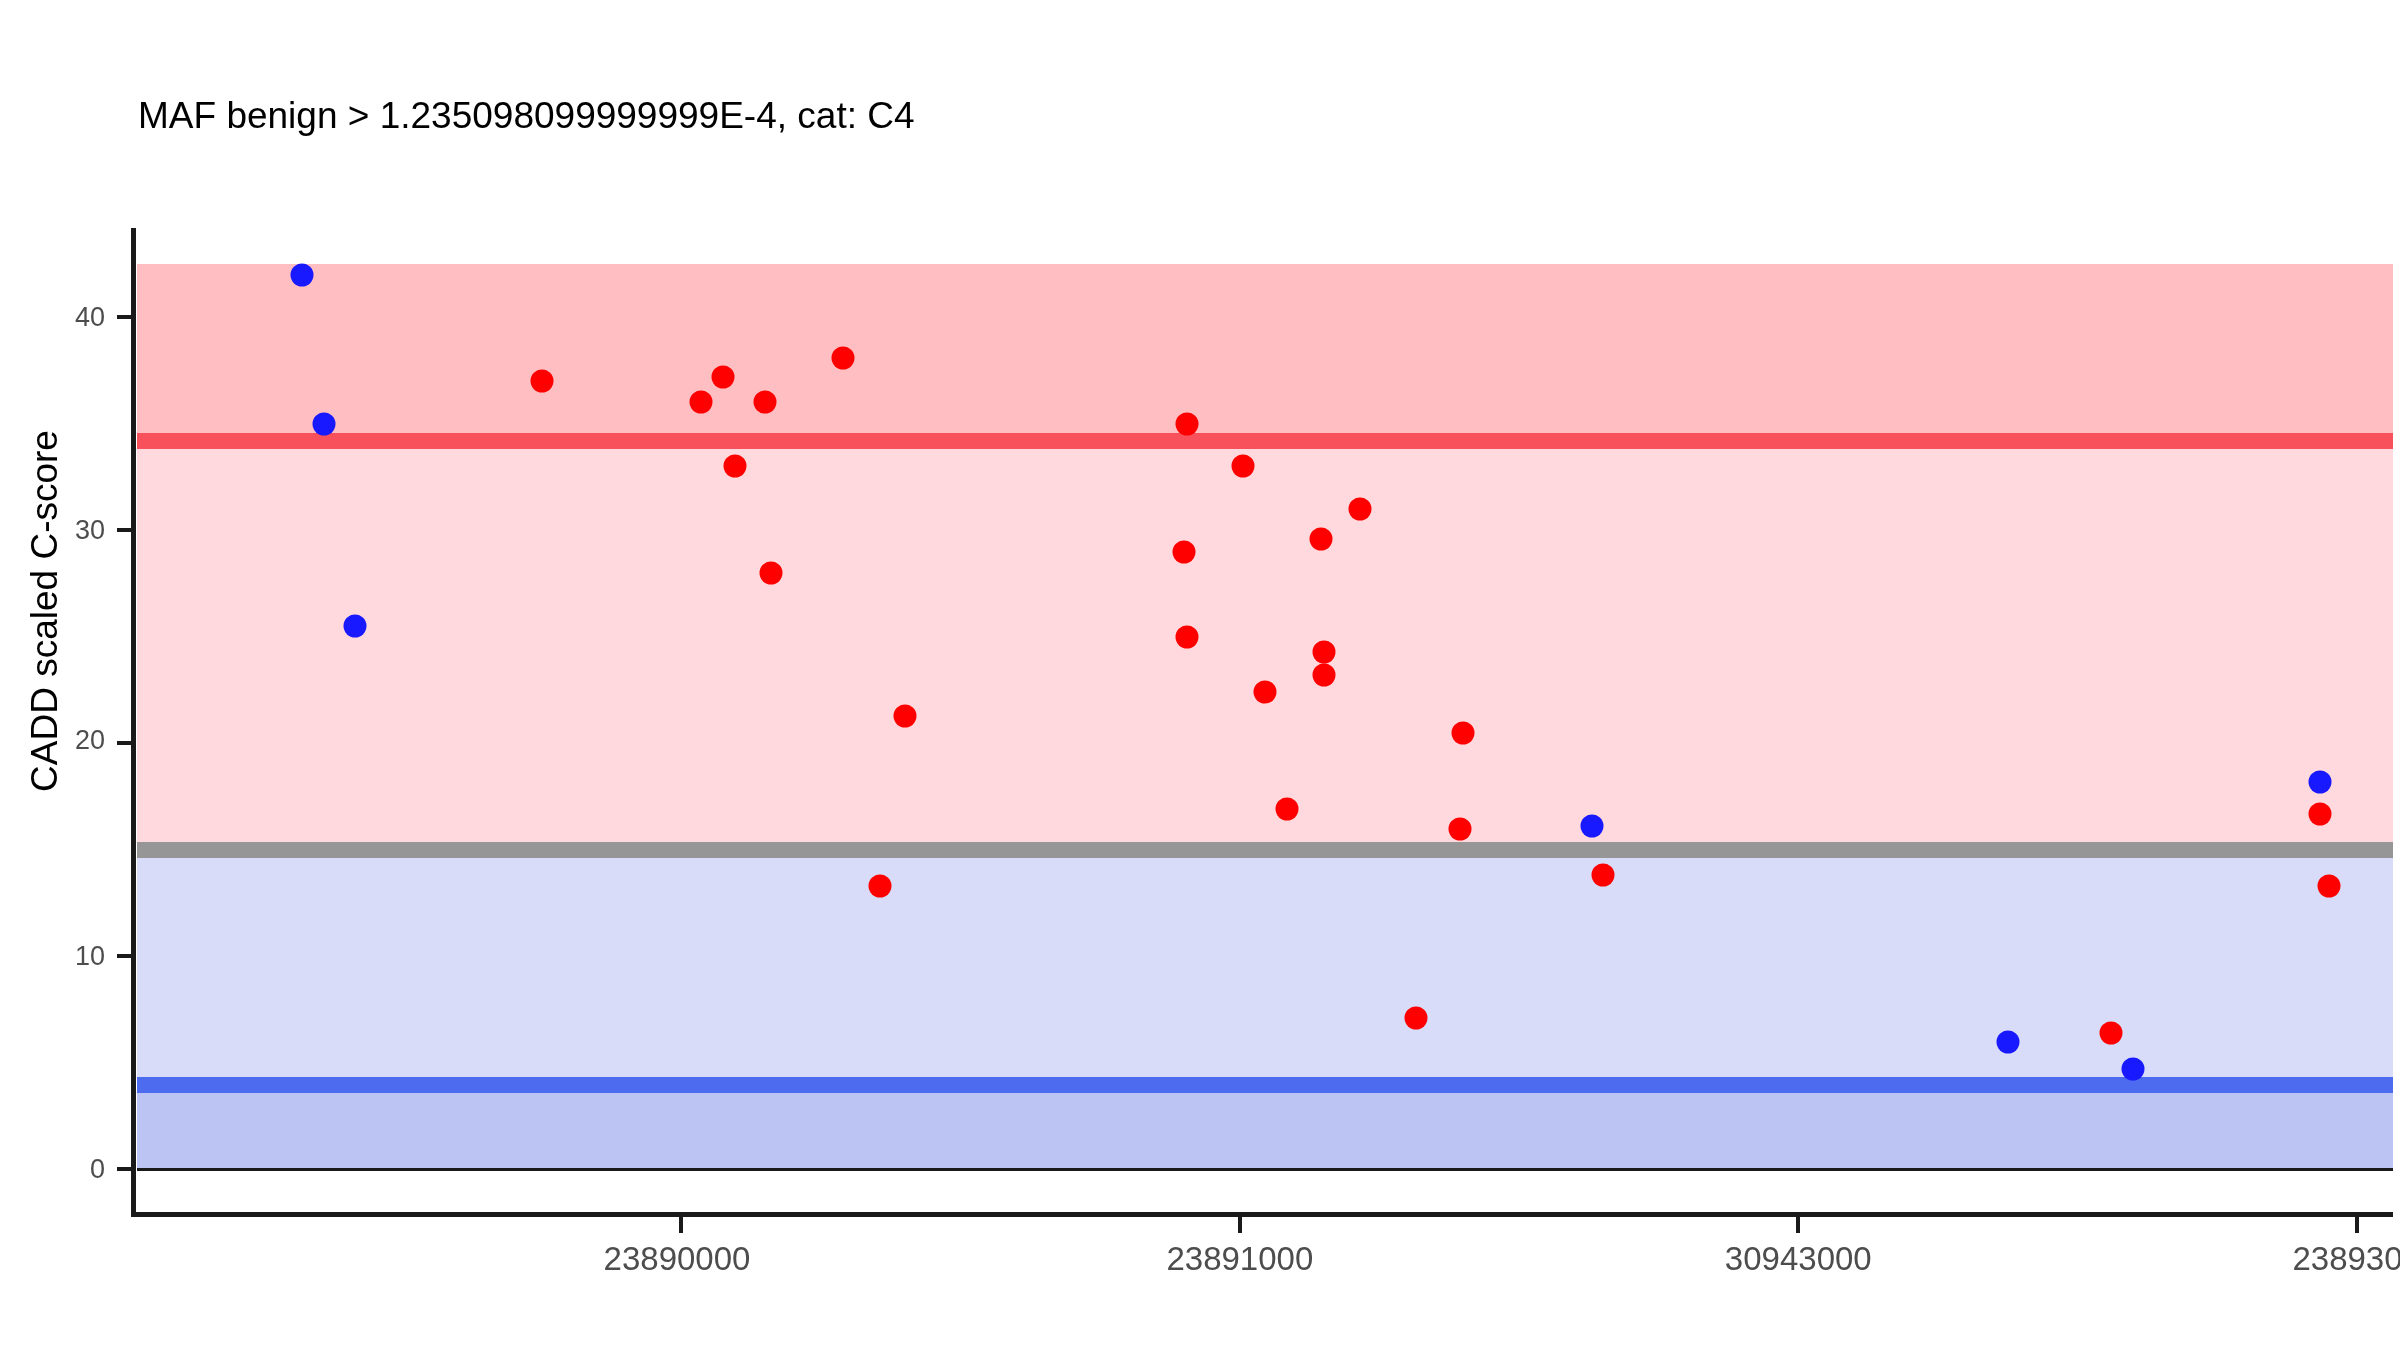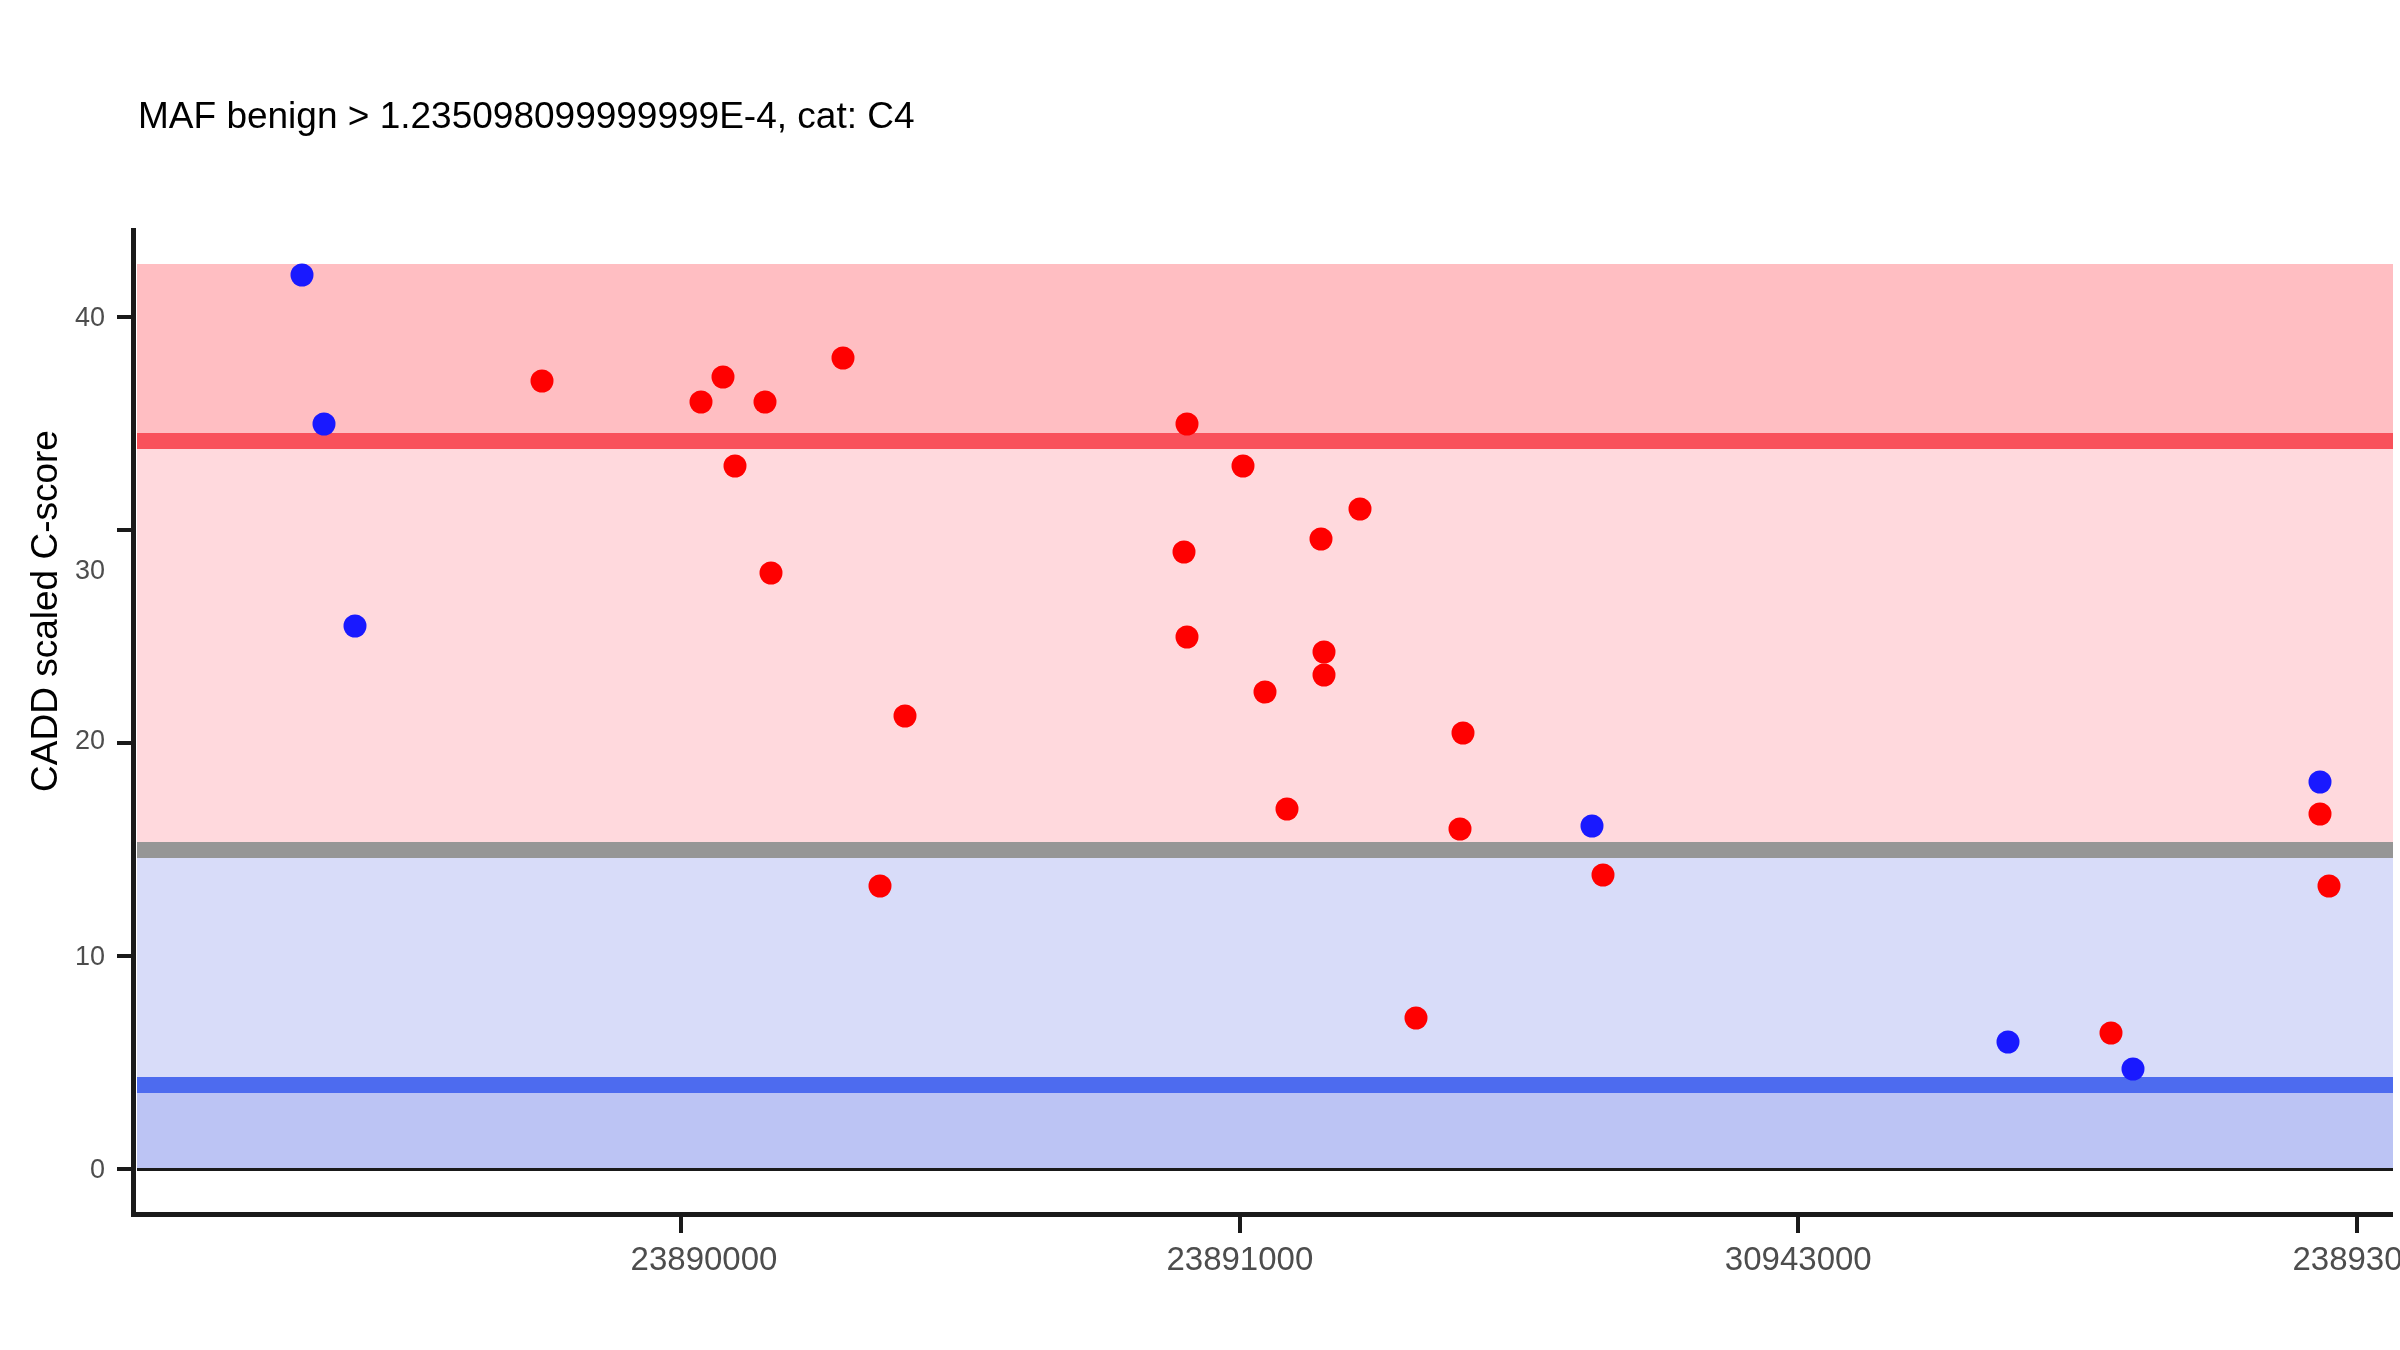--- a/index.html
+++ b/index.html
@@ -98,24 +98,24 @@
 
   <div id="ylabel">CADD scaled C-score</div>
 
 <div class="ytick" style="top: 1167.39px;"></div>
     <div class="ylab" style="top: 1169.39px;">0</div>
     <div class="ytick" style="top: 954.348px;"></div>
     <div class="ylab" style="top: 956.348px;">10</div>
     <div class="ytick" style="top: 741.304px;"></div>
     <div class="ylab" style="top: 740px;">20</div>
     <div class="ytick" style="top: 528.261px;"></div>
-    <div class="ylab" style="top: 530.261px; margin-top: 40px;">30</div>
+    <div class="ylab" style="top: 530.261px;">30</div>
     <div class="ytick" style="top: 315.217px;"></div>
     <div class="ylab" style="top: 317.217px;">40</div>
     <div class="xtick" style="left: 679.455px;"></div>
-    <div class="xlab" style="left: 704px;">23890000</div>
+    <div class="xlab" style="left: 677px;">23890000</div>
     <div class="xtick" style="left: 1237.87px;"></div>
     <div class="xlab" style="left: 1239.87px;">23891000</div>
     <div class="xtick" style="left: 1796.29px;"></div>
     <div class="xlab" style="left: 1798.29px;">30943000</div>
     <div class="xtick" style="left: 2354.7px;"></div>
     <div class="xlab" style="left: 2356.7px;">2389300</div>
   </div>
 
 </body></html>

